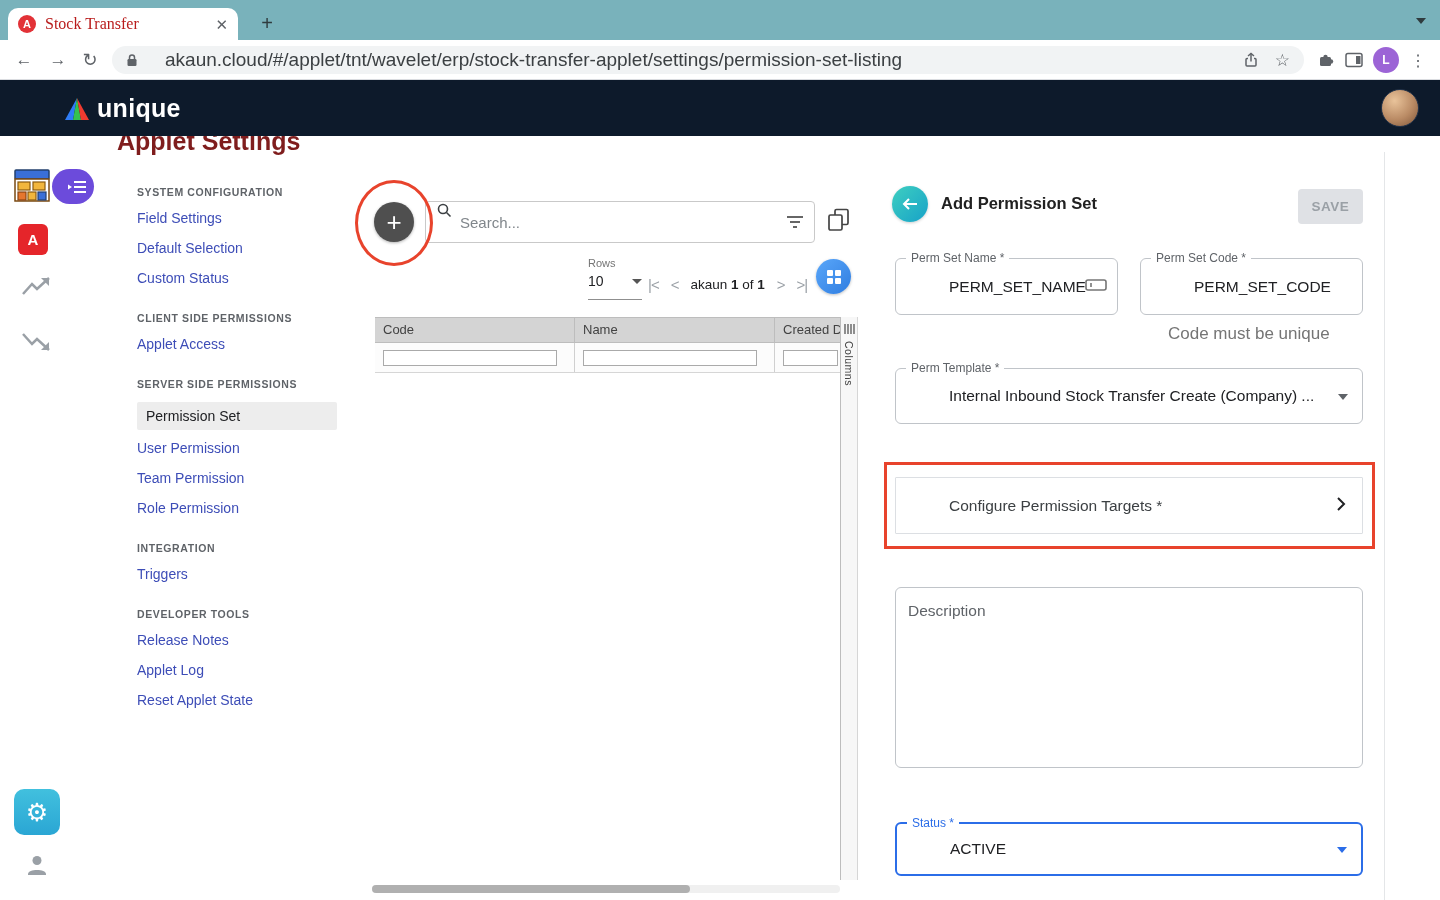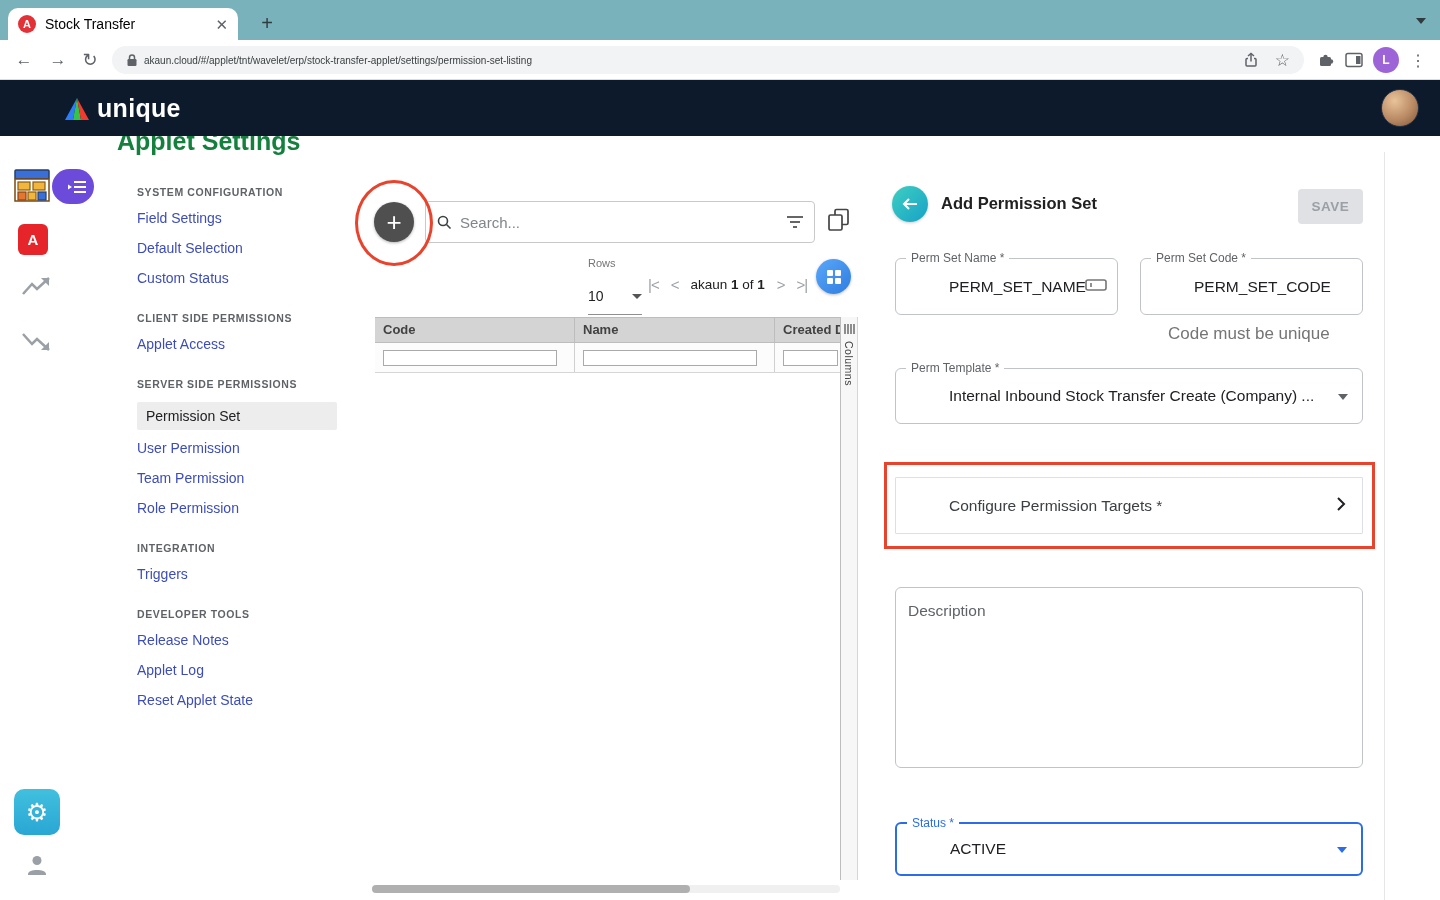--- a/index.html
+++ b/index.html
@@ -6,49 +6,49 @@
   html,body { background:#e9e9e9; }
   body { font-family:"Liberation Sans", sans-serif; }
   .page { position:relative; width:1440px; height:900px; background:#fff; overflow:hidden; }
 
   
   .tabstrip { position:absolute; inset:0 0 auto 0; height:40px; background:#79b2bb; }
   .tab { position:absolute; left:8px; top:8px; width:230px; height:32px; background:#fff;
          border-radius:10px 10px 0 0; display:flex; align-items:center; padding:0 10px; }
   .favicon { width:18px; height:18px; border-radius:50%; background:#e23237; color:#fff;
              font-size:11px; font-weight:700; display:flex; align-items:center; justify-content:center; flex:none; }
-  .tab-title { margin-left:9px; font-size:14px; color:#000000; flex:1; white-space:nowrap; overflow:hidden; }
+  .tab-title { margin-left:9px; font-size:16px; color:#b91c1c; flex:1; white-space:nowrap; overflow:hidden;font-family:Liberation Serif, serif; }
   .tab-close { color:#5f6368; font-size:15px; line-height:1; cursor:pointer; }
   .newtab-btn { position:absolute; left:254px; top:10px; width:26px; height:26px; color:#2f3b3e;
                 font-size:20px; display:flex; align-items:center; justify-content:center; }
   .tabsearch { position:absolute; right:14px; top:18px; width:0; height:0;
                border-left:5px solid transparent; border-right:5px solid transparent; border-top:6px solid #2f3b3e; }
 
   
   .navbar { position:absolute; top:40px; left:0; right:0; height:40px; background:#fff; border-bottom:1px solid #dadce0; }
   .nav-ic { position:absolute; top:9px; width:24px; height:22px; display:flex; align-items:center; justify-content:center;
             color:#5f6368; font-size:17px; }
   .urlbar { position:absolute; left:112px; top:6px; width:1192px; height:28px; background:#f1f3f4;
             border-radius:14px; display:flex; align-items:center; padding:0 14px; }
-  .url-text { font-size:10px; color:#3c4043; margin-left:6px; flex:1; white-space:nowrap; overflow:hidden; }
+  .url-text { font-size:19px; color:#3c4043; margin-left:27px; flex:1; white-space:nowrap; overflow:hidden; }
   .profile-btn { position:absolute; left:1373px; top:7px; width:26px; height:26px; border-radius:50%;
                  background:#9c64d6; color:#fff; font-size:12px; font-weight:700;
                  display:flex; align-items:center; justify-content:center; }
 
   
   .appheader { position:absolute; top:80px; left:0; right:0; height:56px; background:#0d1a2b; z-index:10; }
   .logo { position:absolute; left:64px; top:14px; display:flex; align-items:center; gap:7px; }
   .logo-text { color:#fff; font-size:25px; font-weight:700; letter-spacing:.3px; }
   .hdr-avatar { position:absolute; right:21px; top:9px; width:38px; height:38px; border-radius:50%;
                 background:radial-gradient(circle at 35% 30%, #e9c39a 0%, #b98a64 55%, #7d5438 100%);
                 border:1px solid #243349; }
 
   
   .page-title { position:absolute; left:117px; top:126px; font-size:25px; line-height:30px;
-                font-weight:700; color:#15803d; z-index:1; }
+                font-weight:700; color:#7f1d1d; z-index:1; }
 
   
   .rail-pill { position:absolute; left:52px; top:169px; width:42px; height:35px; background:#6c4bdb;
                border-radius:18px; display:flex; align-items:center; justify-content:center; padding-left:8px; z-index:2; }
   .rail-wh { position:absolute; left:12px; top:165px; z-index:3; }
   .rail-pdf { position:absolute; left:18px; top:224px; width:30px; height:31px; background:#e5252a; border-radius:6px;
               color:#fff; font-weight:700; font-size:15px; display:flex; align-items:center; justify-content:center; }
   .rail-up { position:absolute; left:22px; top:274px; }
   .rail-down { position:absolute; left:22px; top:328px; }
   .rail-gear { position:absolute; left:14px; top:789px; width:46px; height:46px; border-radius:10px;
@@ -63,42 +63,42 @@
   .menu-i { font-size:14px; color:#3d4db7; margin-bottom:14px; cursor:pointer; line-height:16px; }
   .menu-i.active { background:#ededed; color:#202124; font-weight:500; padding:6px 9px; margin-bottom:10px; border-radius:2px; }
 
   
   .plus-btn { position:absolute; left:374px; top:202px; width:40px; height:40px; border-radius:50%;
               background:#4f4f4f; color:#fff; font-size:26px; font-weight:400;
               display:flex; align-items:center; justify-content:center; box-shadow:0 1px 3px rgba(0,0,0,.3); }
   .annot-circle { position:absolute; left:355px; top:180px; width:78px; height:86px; border:3px solid #e8432c;
                   border-radius:50%; z-index:5; pointer-events:none; }
   .searchbox { position:absolute; left:425px; top:201px; width:390px; height:42px; background:#fff;
-               border:1px solid #c9c9c9; border-radius:4px; display:flex; align-items:center; padding:0 10px; }
+               border:1px solid #c9c9c9; border-radius:4px; display:flex; padding:0 10px; }
   .searchbox input { border:none; outline:none; flex:1; font-size:15px; color:#202124; margin-left:8px;
                      font-family:"Liberation Sans",sans-serif; background:transparent; }
   .searchbox input::placeholder { color:#80868b; }
   .ic-btn { display:flex; align-items:center; justify-content:center; cursor:pointer; }
   .copy-btn { position:absolute; left:827px; top:208px; }
   .rows-blk { position:absolute; left:588px; top:257px; width:54px; }
   .rows-lbl { font-size:11px; color:#757575; }
-  .rows-sel { margin-top:19px; border-bottom:1px solid #8f8f8f; display:flex; align-items:center;
+  .rows-sel { margin-top:4px; border-bottom:1px solid #8f8f8f; display:flex; align-items:center;
               justify-content:space-between; padding-bottom:10px; cursor:pointer; }
   .rows-val { font-size:14px; color:#202124; }
   .tri-dn { width:0; height:0; border-left:5px solid transparent; border-right:5px solid transparent; border-top:5px solid #555; }
   .pager { position:absolute; left:648px; top:276px; display:flex; align-items:center; gap:12px; }
   .pg-btn { font-size:15px; color:#9aa0a6; letter-spacing:-1px; cursor:pointer; }
   .pg-text { font-size:13.5px; color:#202124; }
   .pg-text b { font-weight:700; }
   .grid-btn { position:absolute; left:816px; top:259px; width:35px; height:35px; border-radius:50%;
               background:linear-gradient(135deg,#5aa7fa,#2f7de0); display:flex; align-items:center; justify-content:center;
               box-shadow:0 1px 3px rgba(0,0,0,.25); }
 
   .tbl-head { position:absolute; left:375px; top:317px; width:465px; height:26px; background:#d4d4d4;
-              border-top:1px solid #bdbdbd; border-bottom:1px solid #bdbdbd; display:flex;font-weight:bold; }
+              border-top:1px solid #bdbdbd; border-bottom:1px solid #bdbdbd; display:flex; }
   .th { font-size:13px; color:#424242; line-height:24px; padding-left:8px; border-right:1px solid #bdbdbd; }
   .th:nth-child(1) { width:200px; } .th:nth-child(2) { width:200px; } .th:nth-child(3) { width:65px; border-right:none; overflow:hidden; white-space:nowrap; }
   .tbl-filter { position:absolute; left:375px; top:343px; width:465px; height:30px; background:#fcfcfc;
                 border-bottom:1px solid #d6d6d6; display:flex; align-items:center; }
   .tf-cell { padding-left:8px; border-right:1px solid #d0d0d0; height:100%; display:flex; align-items:center; }
   .tf-cell:nth-child(1) { width:200px; } .tf-cell:nth-child(2) { width:200px; } .tf-cell:nth-child(3) { width:65px; border-right:none; }
   .tf-cell input { width:174px; height:16px; border:1px solid #aaa; background:#fff; outline:none; font-size:11px; }
   .tf-cell:nth-child(3) input { width:55px; }
   .tbl-body { position:absolute; left:375px; top:374px; width:465px; height:506px; background:#fff; }
 

